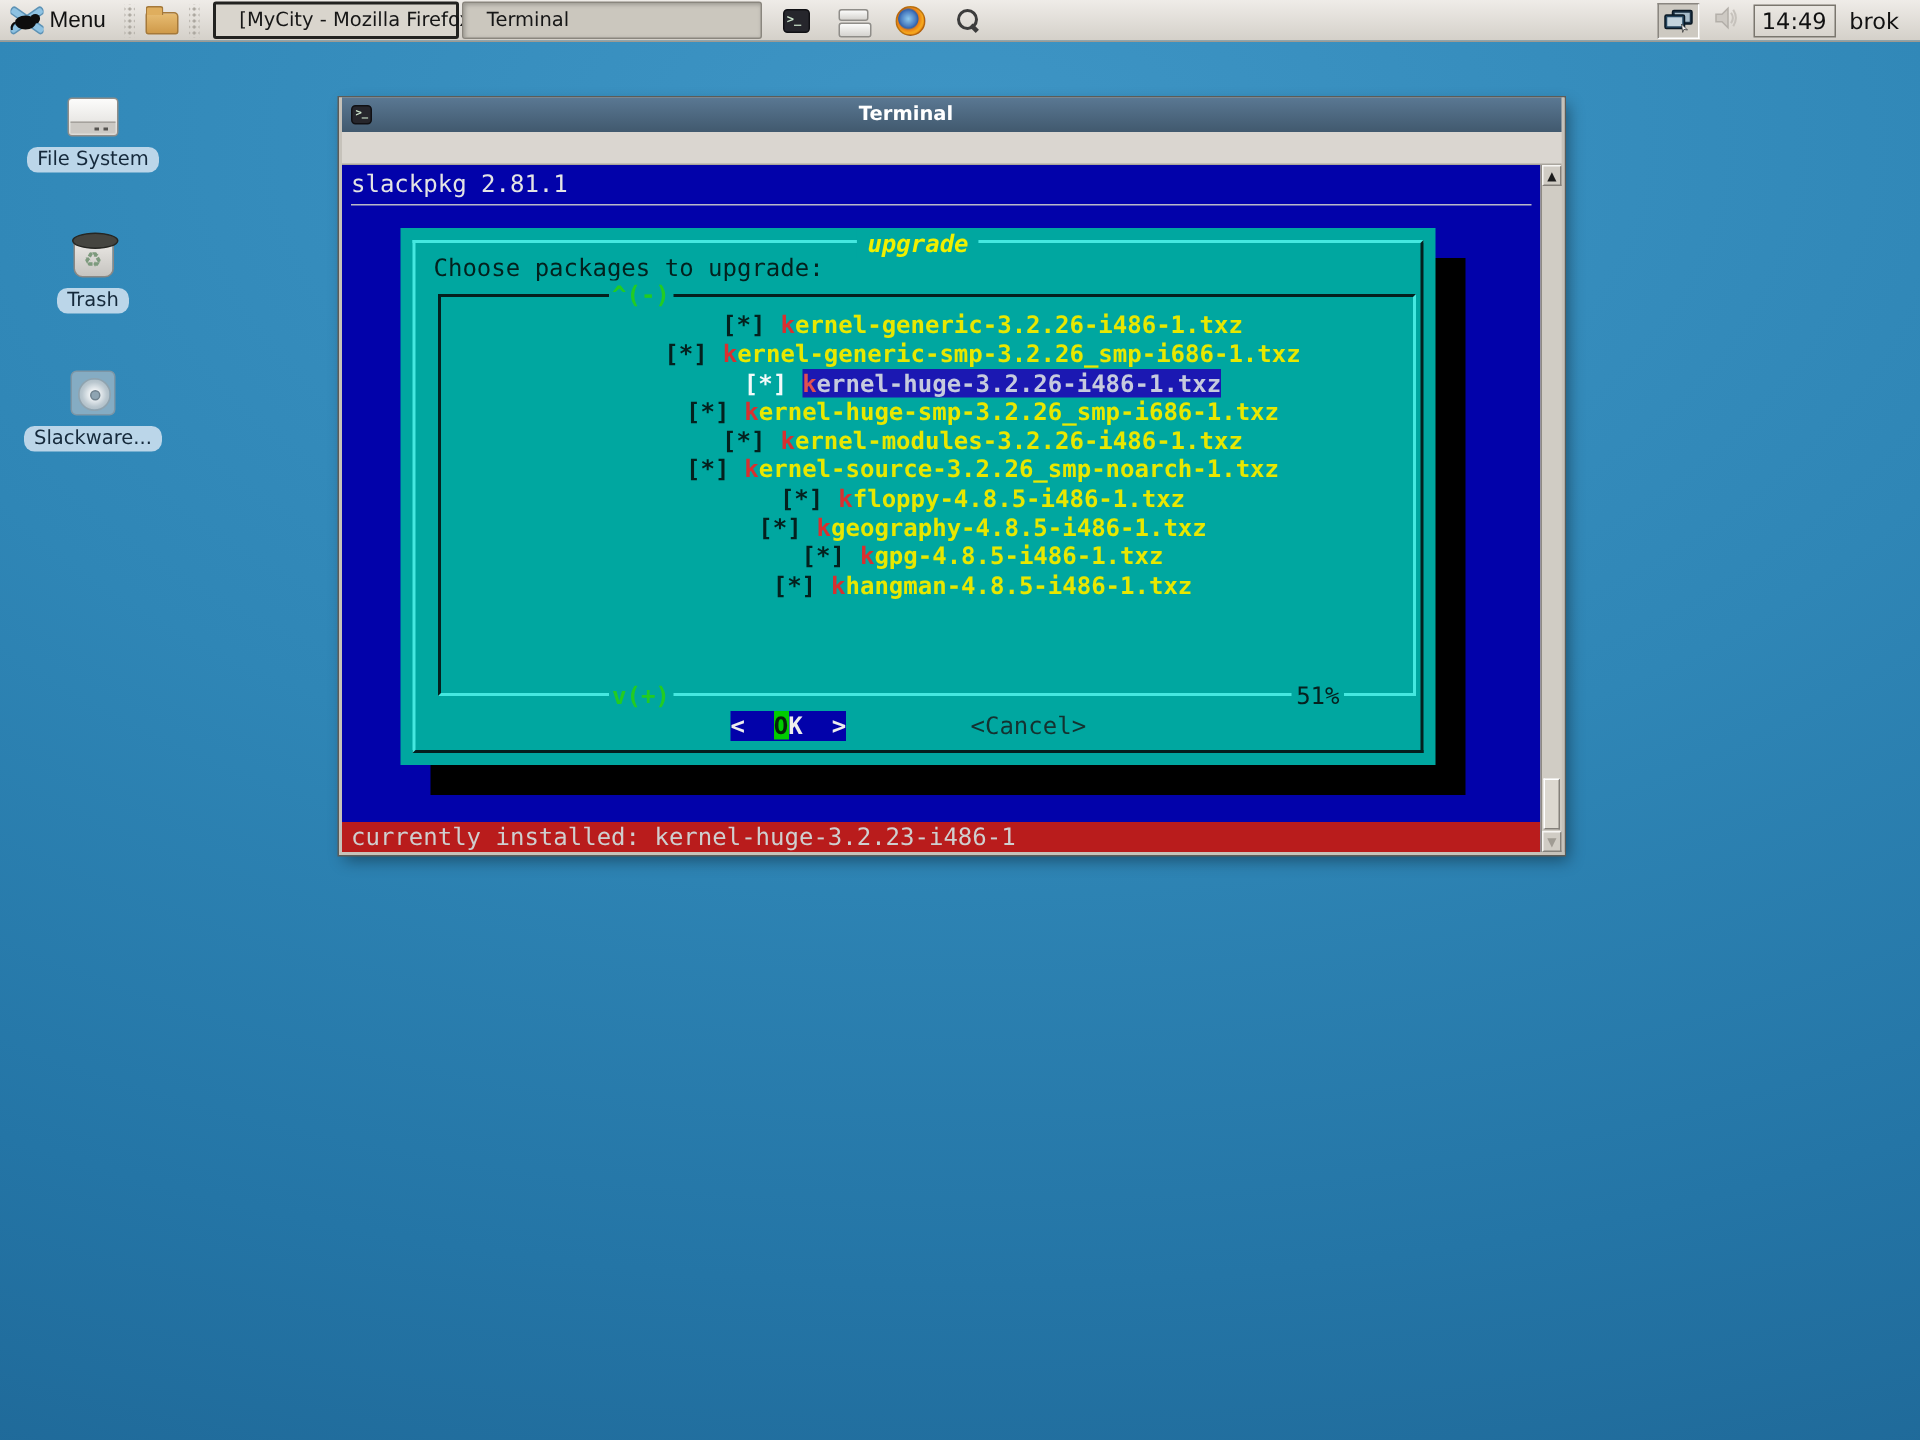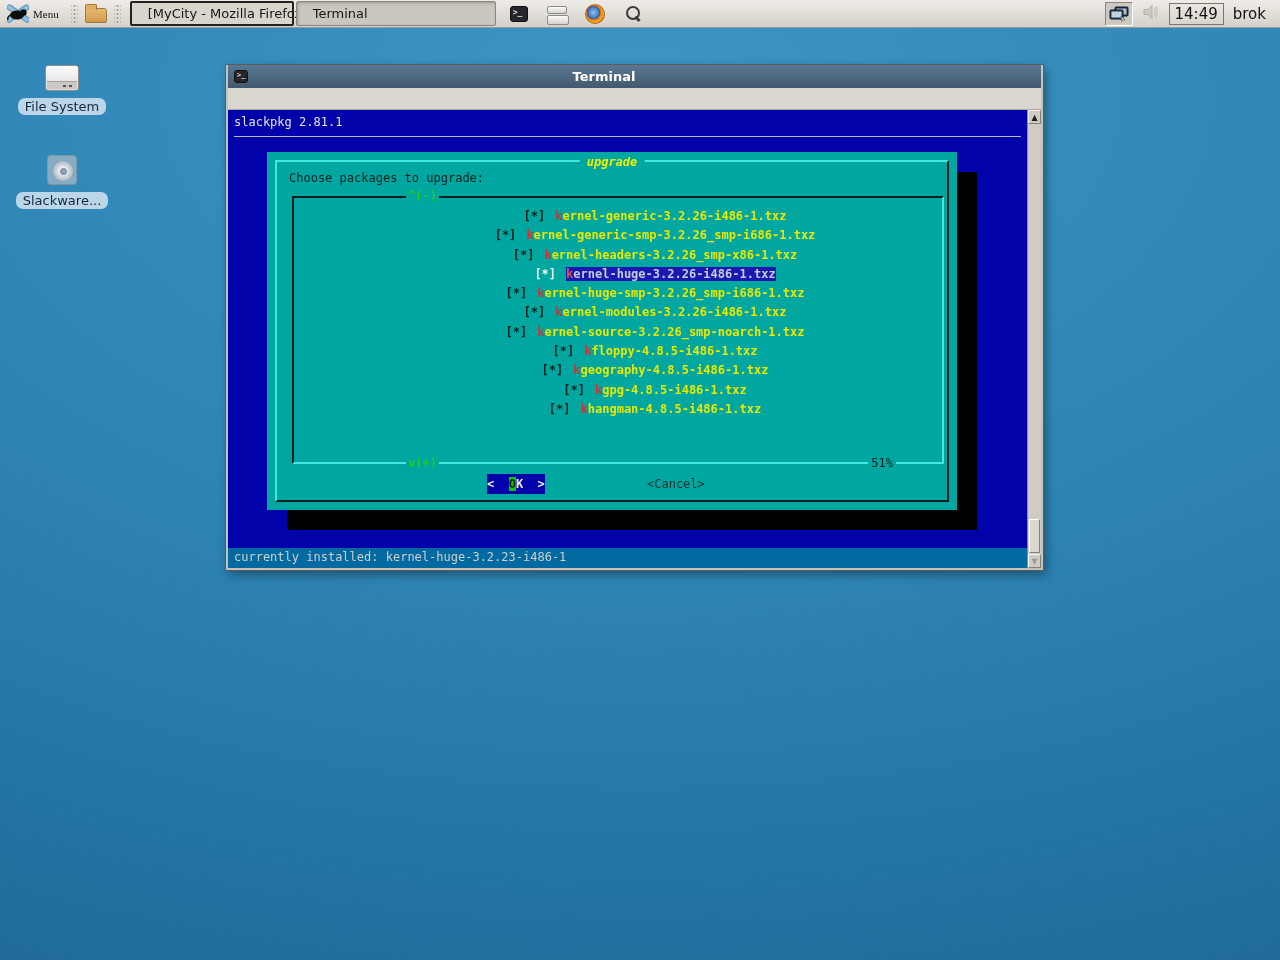--- a/index.html
+++ b/index.html
@@ -13,21 +13,21 @@
   
   .panel {
     position:absolute; left:0; top:0; width:1280px; height:28px;
     background:linear-gradient(#efece8,#d4d0c9);
     border-bottom:1px solid #9e9a92;
     display:flex; align-items:center;
   }
   .menu-btn {
     display:flex; align-items:center; gap:4px; height:26px; margin-left:2px;
     padding:0 8px 0 4px; background:transparent; border:1px solid transparent;
-    font-size:11px; color:#111; font-family:Liberation Serif, serif;
+    font-size:15px; color:#111; font-family:Liberation Sans, sans-serif;
   }
   .panel-sep {
     width:7px; height:22px; margin:0 3px;
     background-image:radial-gradient(#aaa69e 35%, transparent 40%);
     background-size:4px 4px; background-position:center;
   }
   .launcher-btn {
     display:flex; align-items:center; justify-content:center;
     width:30px; height:26px; background:transparent; border:none;
   }
@@ -179,25 +179,25 @@
   .menubar {
     height:22px; background:#dad6d0; border-bottom:1px solid #a9a59d;
     display:flex; align-items:center; padding-left:4px; font-size:13px; color:#111;
   }
   .menu-item { padding:2px 9px; }
   .win-content { flex:1; display:flex; min-height:0; }
 
   
   .screen {
     position:relative; flex:1; background:#0202aa; overflow:hidden;
-    font-family:"DejaVu Sans Mono", monospace; font-size:12px; line-height:19.3px;padding-left:20px;
+    font-family:"DejaVu Sans Mono", monospace; font-size:16px; line-height:19.3px;padding-left:20px;
   }
   .backtitle { position:absolute; left:6px; top:3px; color:#e4e4e4; }
   .backtitle-line { position:absolute; left:6px; right:6px; top:26px; height:1px; background:#b9b9c6; }
-  .statusbar { position:absolute; left:0; top:438px; width:100%; height:35px; background:#0369a1; }
+  .statusbar { position:absolute; left:0; top:438px; width:100%; height:35px; background:#b91c1c; }
   .statusbar span { position:absolute; left:6px; top:0; color:#cfcfcf; }
 
   
   .vscroll {
     width:14px; background:#d0ccc4; border-left:1px solid #8f8b83;
     position:relative; display:flex; flex-direction:column;
   }
   .sb-btn { height:14px; font-size:8px; line-height:14px; text-align:center; color:#1c1c1c;
     background:#d0ccc4; border:1px solid; border-color:#f7f6f3 #84807a #84807a #f7f6f3; }
   .sb-btn.down { position:absolute; bottom:0; left:0; right:0; color:#a09c94; }
@@ -316,20 +316,24 @@
     <span class="panel-user">brok</span>
   </div>
 </div>
 
 <div class="desk-icons">
 
     <div class="desk-icon kind-filesystem">
       <span class="dicon"></span>
       <span class="dlabel">File System</span>
     </div>
+    <div class="desk-icon kind-trash">
+      <span class="dicon"></span>
+      <span class="dlabel">Trash</span>
+    </div>
     <div class="desk-icon kind-cd">
       <span class="dicon"></span>
       <span class="dlabel">Slackware...</span>
     </div>
   </div>
 
 <div class="window">
   <div class="titlebar">
     <span class="icon-terminal-sq tiny"></span>
     <span class="title">Terminal</span>
@@ -364,21 +368,20 @@
         <div class="dlg-prompt">Choose packages to upgrade:</div>
 
         <div class="listframe">
           <span class="ind top">^(-)</span>
           <span class="ind bottom">v(+)</span>
           <span class="percent">51%</span>
           <div class="rows">
 
           <div class="pkg-row"><span class="cb">[*]</span><span class="nm"><span class="hot">k</span><span class="rest">ernel-generic-3.2.26-i486-1.txz</span></span></div>
               <div class="pkg-row"><span class="cb">[*]</span><span class="nm"><span class="hot">k</span><span class="rest">ernel-generic-smp-3.2.26_smp-i686-1.txz</span></span></div>
-              <div class="pkg-row"><span class="cb">[*]</span><span class="nm"><span class="hot">k</span><span class="rest">ernel-headers-3.2.26_smp-x86-1.txz</span></span></div>
               <div class="pkg-row selected"><span class="cb">[*]</span><span class="nm"><span class="hot">k</span><span class="rest">ernel-huge-3.2.26-i486-1.txz</span></span></div>
               <div class="pkg-row"><span class="cb">[*]</span><span class="nm"><span class="hot">k</span><span class="rest">ernel-huge-smp-3.2.26_smp-i686-1.txz</span></span></div>
               <div class="pkg-row"><span class="cb">[*]</span><span class="nm"><span class="hot">k</span><span class="rest">ernel-modules-3.2.26-i486-1.txz</span></span></div>
               <div class="pkg-row"><span class="cb">[*]</span><span class="nm"><span class="hot">k</span><span class="rest">ernel-source-3.2.26_smp-noarch-1.txz</span></span></div>
               <div class="pkg-row"><span class="cb">[*]</span><span class="nm"><span class="hot">k</span><span class="rest">floppy-4.8.5-i486-1.txz</span></span></div>
               <div class="pkg-row"><span class="cb">[*]</span><span class="nm"><span class="hot">k</span><span class="rest">geography-4.8.5-i486-1.txz</span></span></div>
               <div class="pkg-row"><span class="cb">[*]</span><span class="nm"><span class="hot">k</span><span class="rest">gpg-4.8.5-i486-1.txz</span></span></div>
               <div class="pkg-row"><span class="cb">[*]</span><span class="nm"><span class="hot">k</span><span class="rest">hangman-4.8.5-i486-1.txz</span></span></div>
             </div>
         </div>

